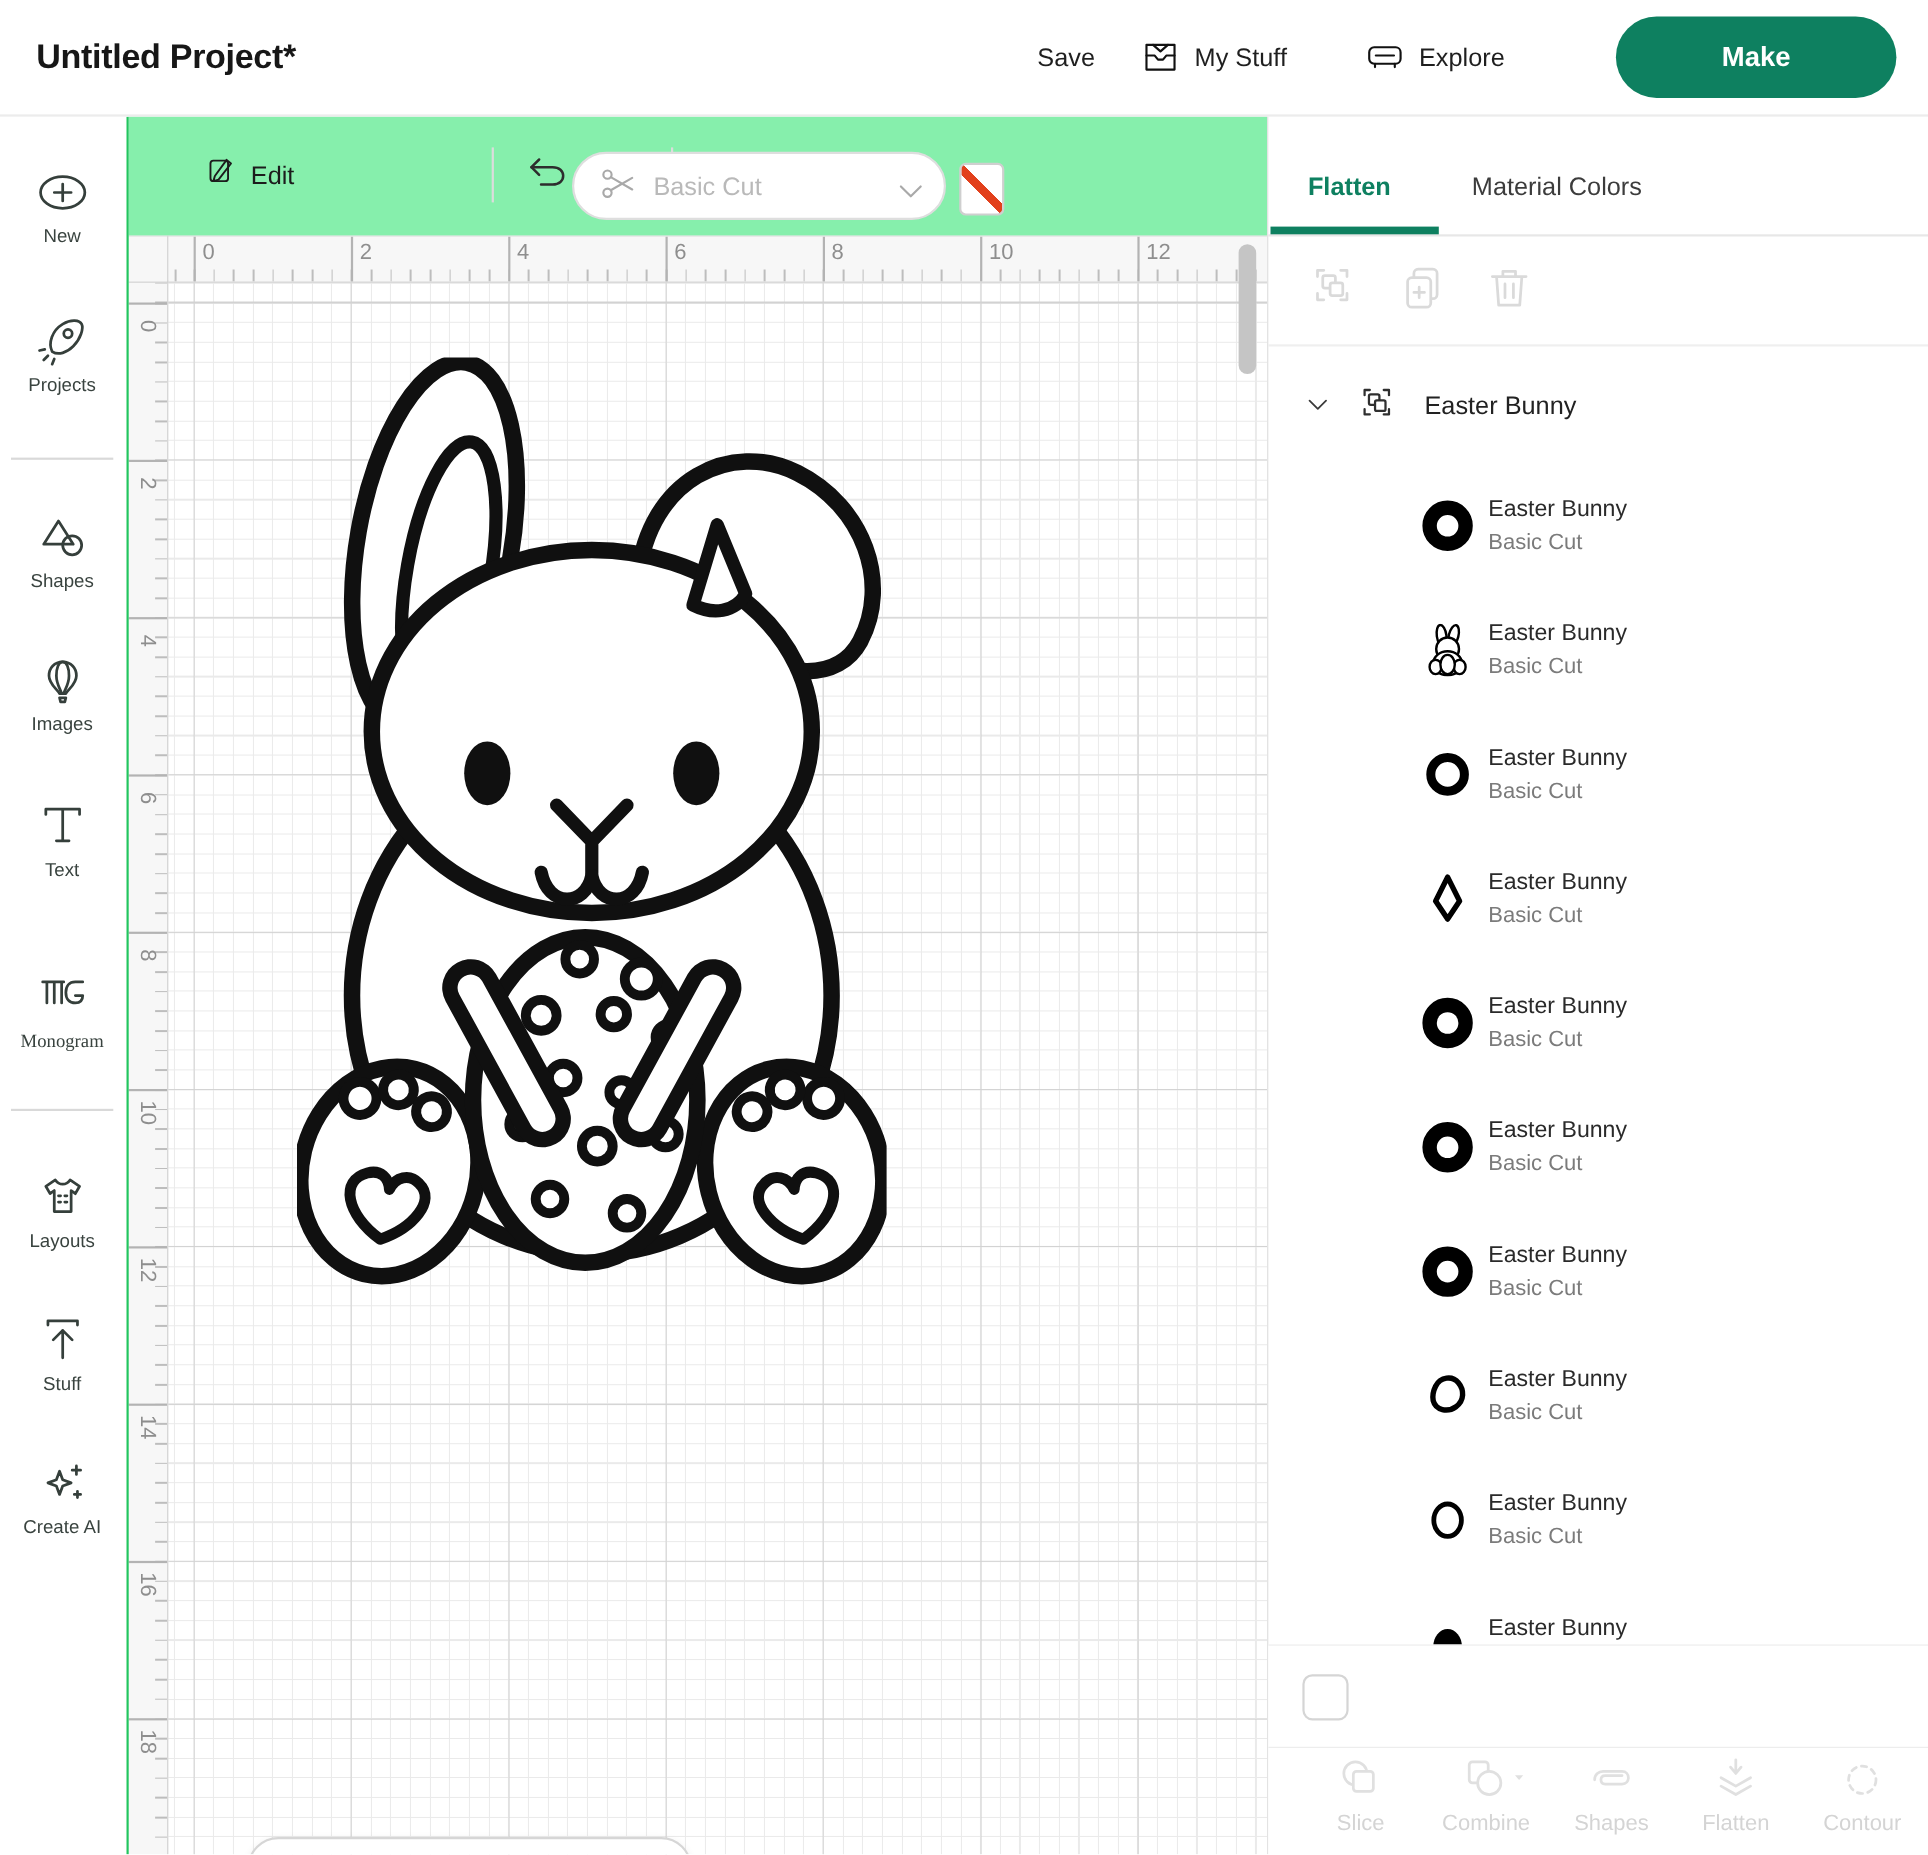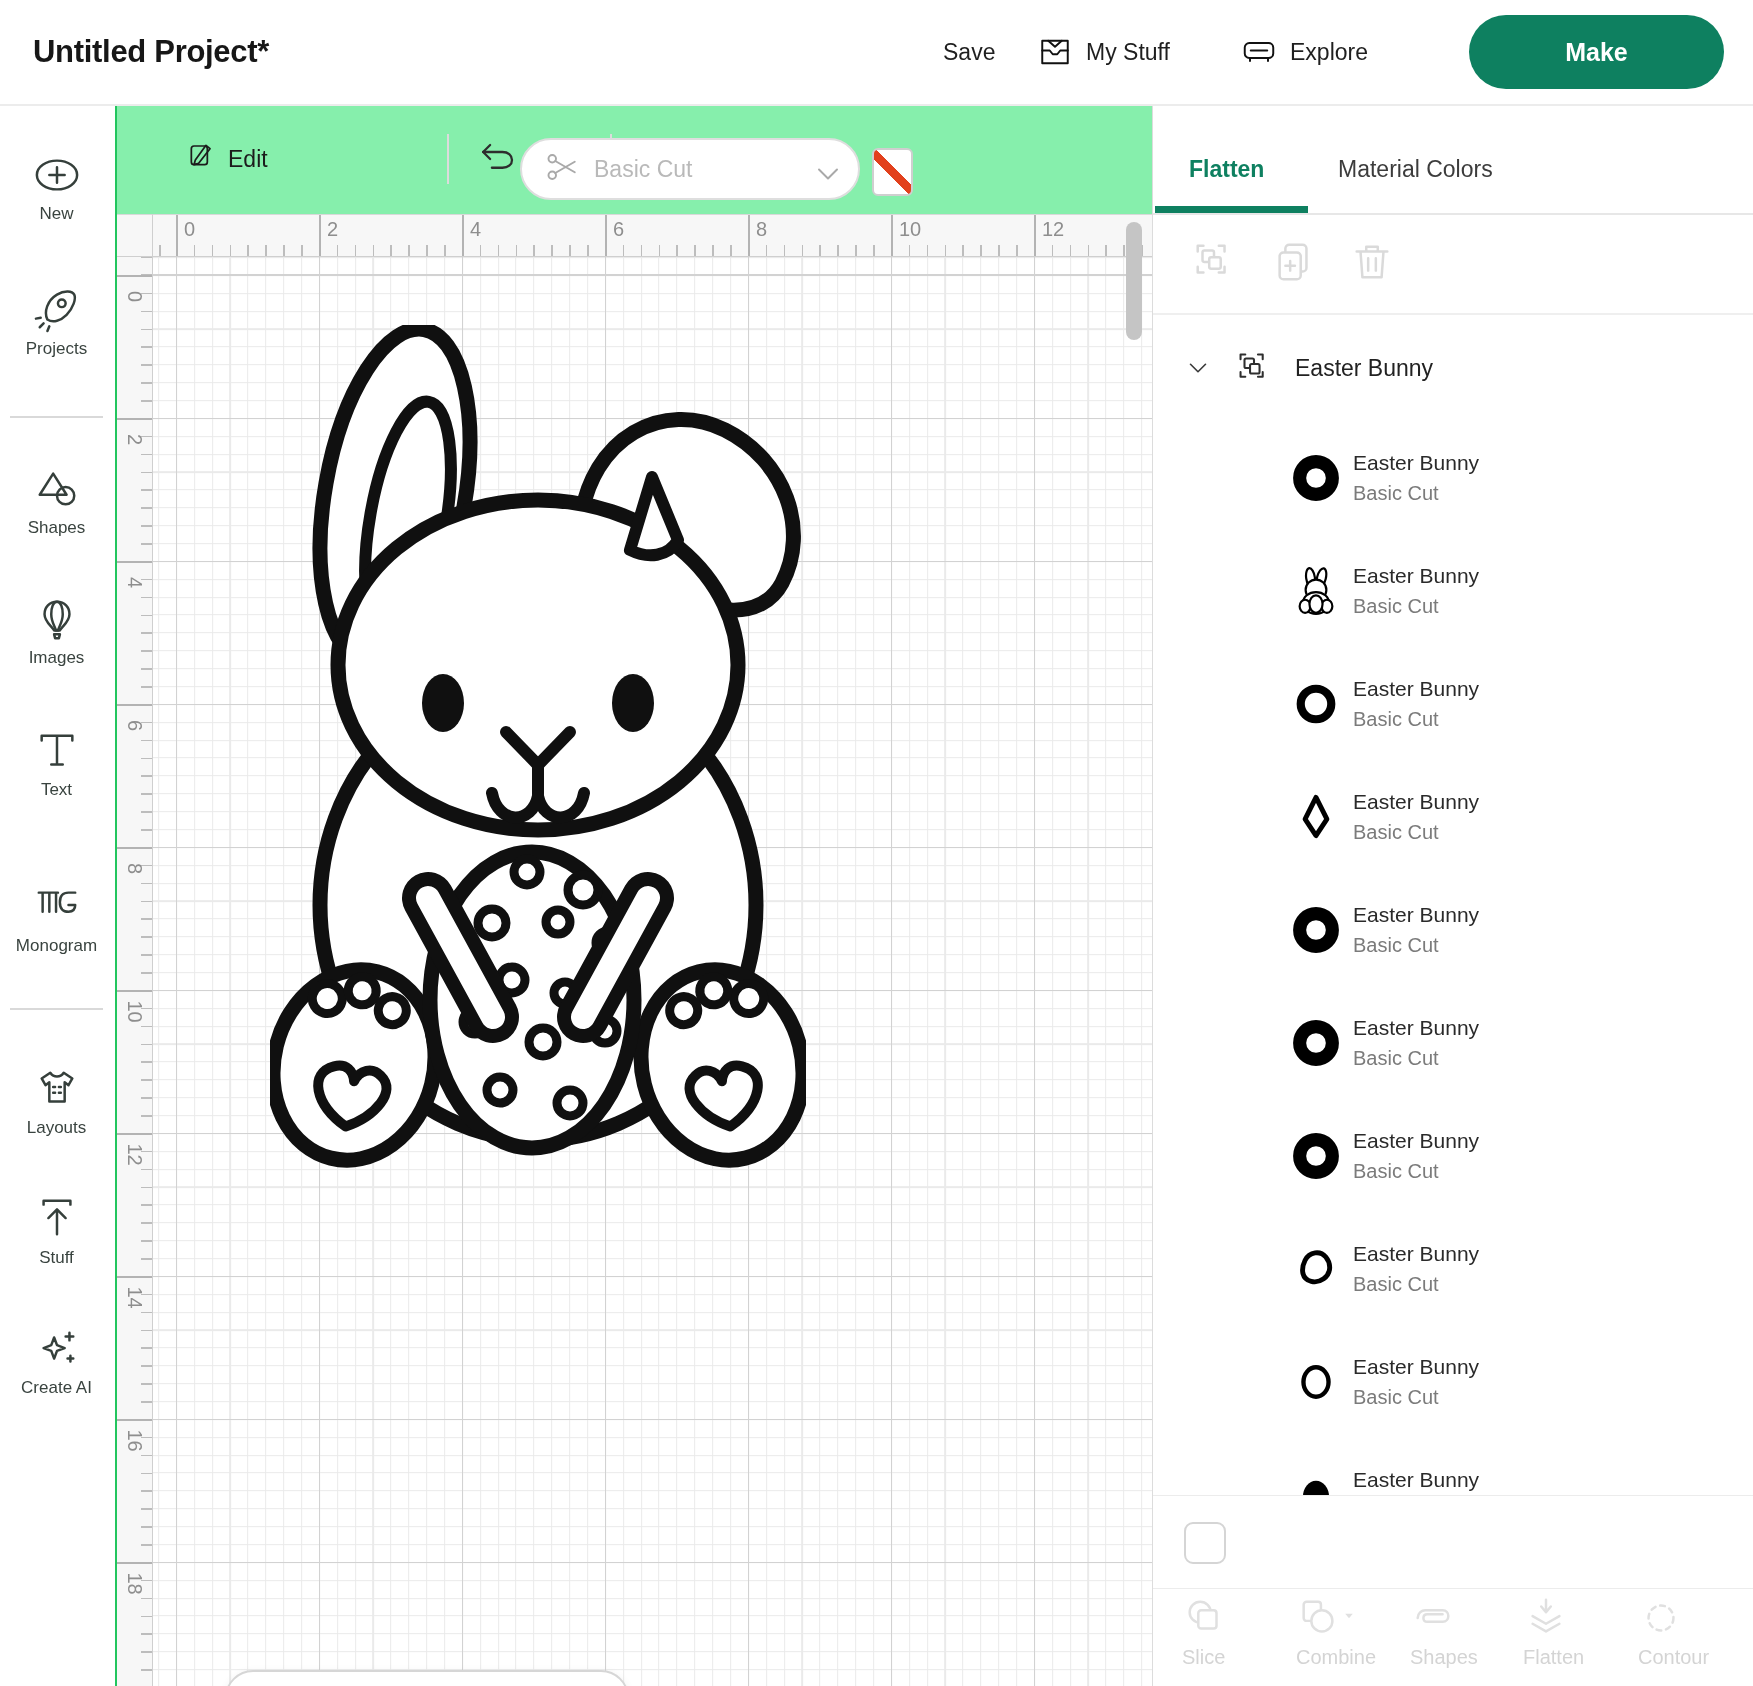--- a/index.html
+++ b/index.html
@@ -92,21 +92,21 @@
   .layer-texts{position:absolute;left:200px;}
   .layer-title{font-size:21px;color:#2a2a2a;}
   .layer-sub{font-size:20px;color:#7b7b7b;margin-top:7px;}
   #bg-color-bar{position:absolute;left:0;right:0;top:1391px;height:93px;background:#fff;z-index:5;
       border-top:1.5px solid #ececec;}
   #bg-color-swatch{position:absolute;left:31px;top:26px;width:38px;height:38px;border:2px solid #d5d5d5;
       border-radius:9px;background:#fff;cursor:pointer;}
   #bg-color-label{position:absolute;left:98px;top:0;height:93px;line-height:93px;font-size:21px;color:#1b1b1b;}
   #panel-bottom-toolbar{position:absolute;left:0;right:0;top:1484px;height:98px;background:#fff;z-index:5;
       border-top:1.5px solid #ececec;}
-  .pbt-item{position:absolute;top:6px;width:110px;color:#e0e0e0;}
+  .pbt-item{position:absolute;top:6px;width:110px;text-align:center;color:#e0e0e0;}
   .pbt-item .ic{width:46px;height:46px;color:#e0e0e0;}
   .pbt-label{display:block;font-size:20px;color:#d4d4d4;margin-top:1px;}
   .pbt-caret{position:absolute;width:18px;height:18px;right:6px;top:16px;color:#e0e0e0;}
 </style>
 </head>
 <body>
 
 <div id="app">
 
   <div id="header">
@@ -149,21 +149,21 @@
           <circle cx="33" cy="31" r="9"></circle>
         </svg><span class="side-label">Shapes</span></div>
       <div class="side-item" style="top: 490px;"><svg class="ic" viewBox="0 0 48 48" fill="none" stroke="currentColor" stroke-width="2.6" stroke-linecap="round" stroke-linejoin="round">
           <path d="M24 6c-8 0-13 6-13 13 0 8 8 13 10 17h6c2-4 10-9 10-17 0-7-5-13-13-13z"></path>
           <path d="M24 6c-4 0-6 6-6 13 0 8 4 13 5 17M24 6c4 0 6 6 6 13 0 8-4 13-5 17"></path>
           <path d="M21 40h6l-1 4h-4z"></path>
         </svg><span class="side-label">Images</span></div>
       <div class="side-item" style="top: 622px;"><svg class="ic" viewBox="0 0 48 48" fill="none" stroke="currentColor" stroke-width="2.6" stroke-linecap="round" stroke-linejoin="round">
           <path d="M8 8h32M8 8v5M40 8v5M24 8v30M18 38h12"></path>
         </svg><span class="side-label">Text</span></div>
-      <div class="side-item" style="top: 778px;"><svg class="ic" viewBox="0 0 48 48" fill="none" stroke="currentColor" stroke-width="2.6" stroke-linecap="round" stroke-linejoin="round">
+      <div class="side-item" style="top: 778px; font-family: Liberation Serif, serif;"><svg class="ic" viewBox="0 0 48 48" fill="none" stroke="currentColor" stroke-width="2.6" stroke-linecap="round" stroke-linejoin="round">
           <path d="M5 9h20M9 9v20M16 9v20M23 9v20"></path>
           <path d="M43 9h-7c-6 0-9 4-9 10s3 10 9 10c5 0 7-3 7-7h-7"></path>
         </svg><span class="side-label">Monogram</span></div>
       <div class="side-item" style="top: 960px;"><svg class="ic" viewBox="0 0 48 48" fill="none" stroke="currentColor" stroke-width="2.6" stroke-linecap="round" stroke-linejoin="round">
           <path d="M17 7l-9 6 4 7 4-3v20h16V17l4 3 4-7-9-6c-2 3-4 4-7 4s-5-1-7-4z"></path>
           <path d="M20 22h2M26 22h2M20 28h2M26 28h2"></path>
         </svg><span class="side-label">Layouts</span></div>
       <div class="side-item" style="top: 1090px;"><svg class="ic" viewBox="0 0 48 48" fill="none" stroke="currentColor" stroke-width="2.6" stroke-linecap="round" stroke-linejoin="round">
           <path d="M10 9V5h28v4M24 14v26M24 14l-9 9M24 14l9 9"></path>
         </svg><span class="side-label">Stuff</span></div>

